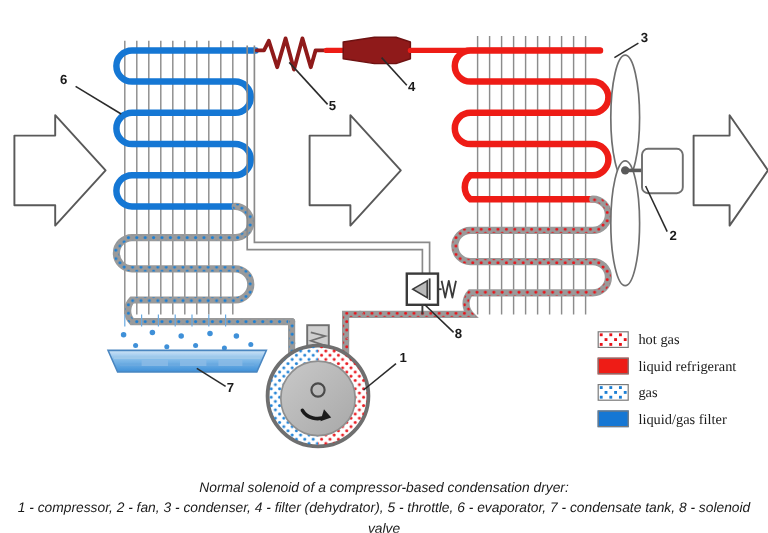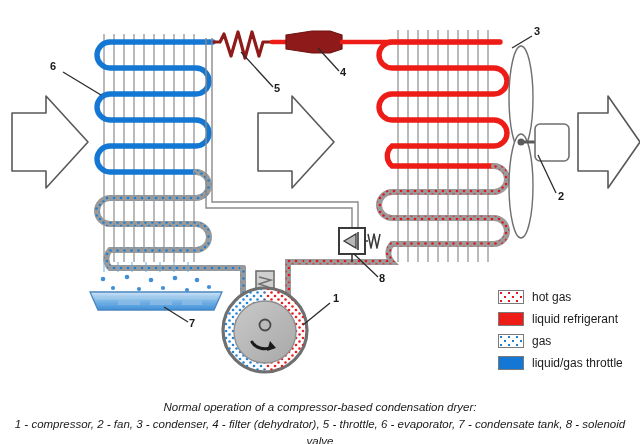--- a/index.html
+++ b/index.html
@@ -1,20 +1,20 @@
 <!DOCTYPE html>
 <html><head>
 <meta charset="utf-8">
 <style>
   html,body{margin:0;padding:0;background:#ffffff;}
   body{width:640px;height:444px;font-family:"Liberation Sans",sans-serif;overflow:hidden;position:relative;}
   #stage{position:relative;width:640px;height:444px;}
   svg#diagram{position:absolute;left:0;top:0;width:640px;height:390px;}
   .lbl{font-family:"Liberation Sans",sans-serif;font-size:11px;fill:#1a1a1a;font-weight:700;}
-  .legend{position:absolute;left:498px;top:286px;width:140px;}
+  .legend{position:absolute;left:498px;top:272px;width:140px;font-family:Liberation Serif, serif;}
   .legend-row{display:flex;align-items:center;height:22px;}
   .legend-sw{width:26px;height:14px;border:1px solid #7a7a7a;margin-right:8px;flex:0 0 auto;box-sizing:border-box;}
   .sw-hot{background-color:#ffffff;background-image:
       radial-gradient(circle at 2px 2px, #e8131a 1.2px, transparent 1.4px),
       radial-gradient(circle at 6px 6px, #e8131a 1.2px, transparent 1.4px);
       background-size:8px 8px, 8px 8px;}
   .sw-gas{background-color:#ffffff;background-image:
       radial-gradient(circle at 2px 2px, #1b7fd4 1.2px, transparent 1.4px),
       radial-gradient(circle at 6px 6px, #1b7fd4 1.2px, transparent 1.4px);
       background-size:8px 8px, 8px 8px;}
@@ -251,22 +251,22 @@
   <div class="legend-row">
     <span class="legend-sw sw-liqref"></span>
     <span class="legend-txt">liquid refrigerant</span>
   </div>
   <div class="legend-row">
     <span class="legend-sw sw-gas"></span>
     <span class="legend-txt">gas</span>
   </div>
   <div class="legend-row">
     <span class="legend-sw sw-mix"></span>
-    <span class="legend-txt">liquid/gas throttle</span>
+    <span class="legend-txt">liquid/gas filter</span>
   </div>
 </div>
 
 <div class="caption">
-  <div>Normal operation of a compressor-based condensation dryer:</div>
+  <div>Normal solenoid of a compressor-based condensation dryer:</div>
   <div>1 - compressor, 2 - fan, 3 - condenser, 4 - filter (dehydrator), 5 - throttle, 6 - evaporator, 7 - condensate tank, 8 - solenoid valve</div>
 </div>
 
 </div>
 
 </body></html>

